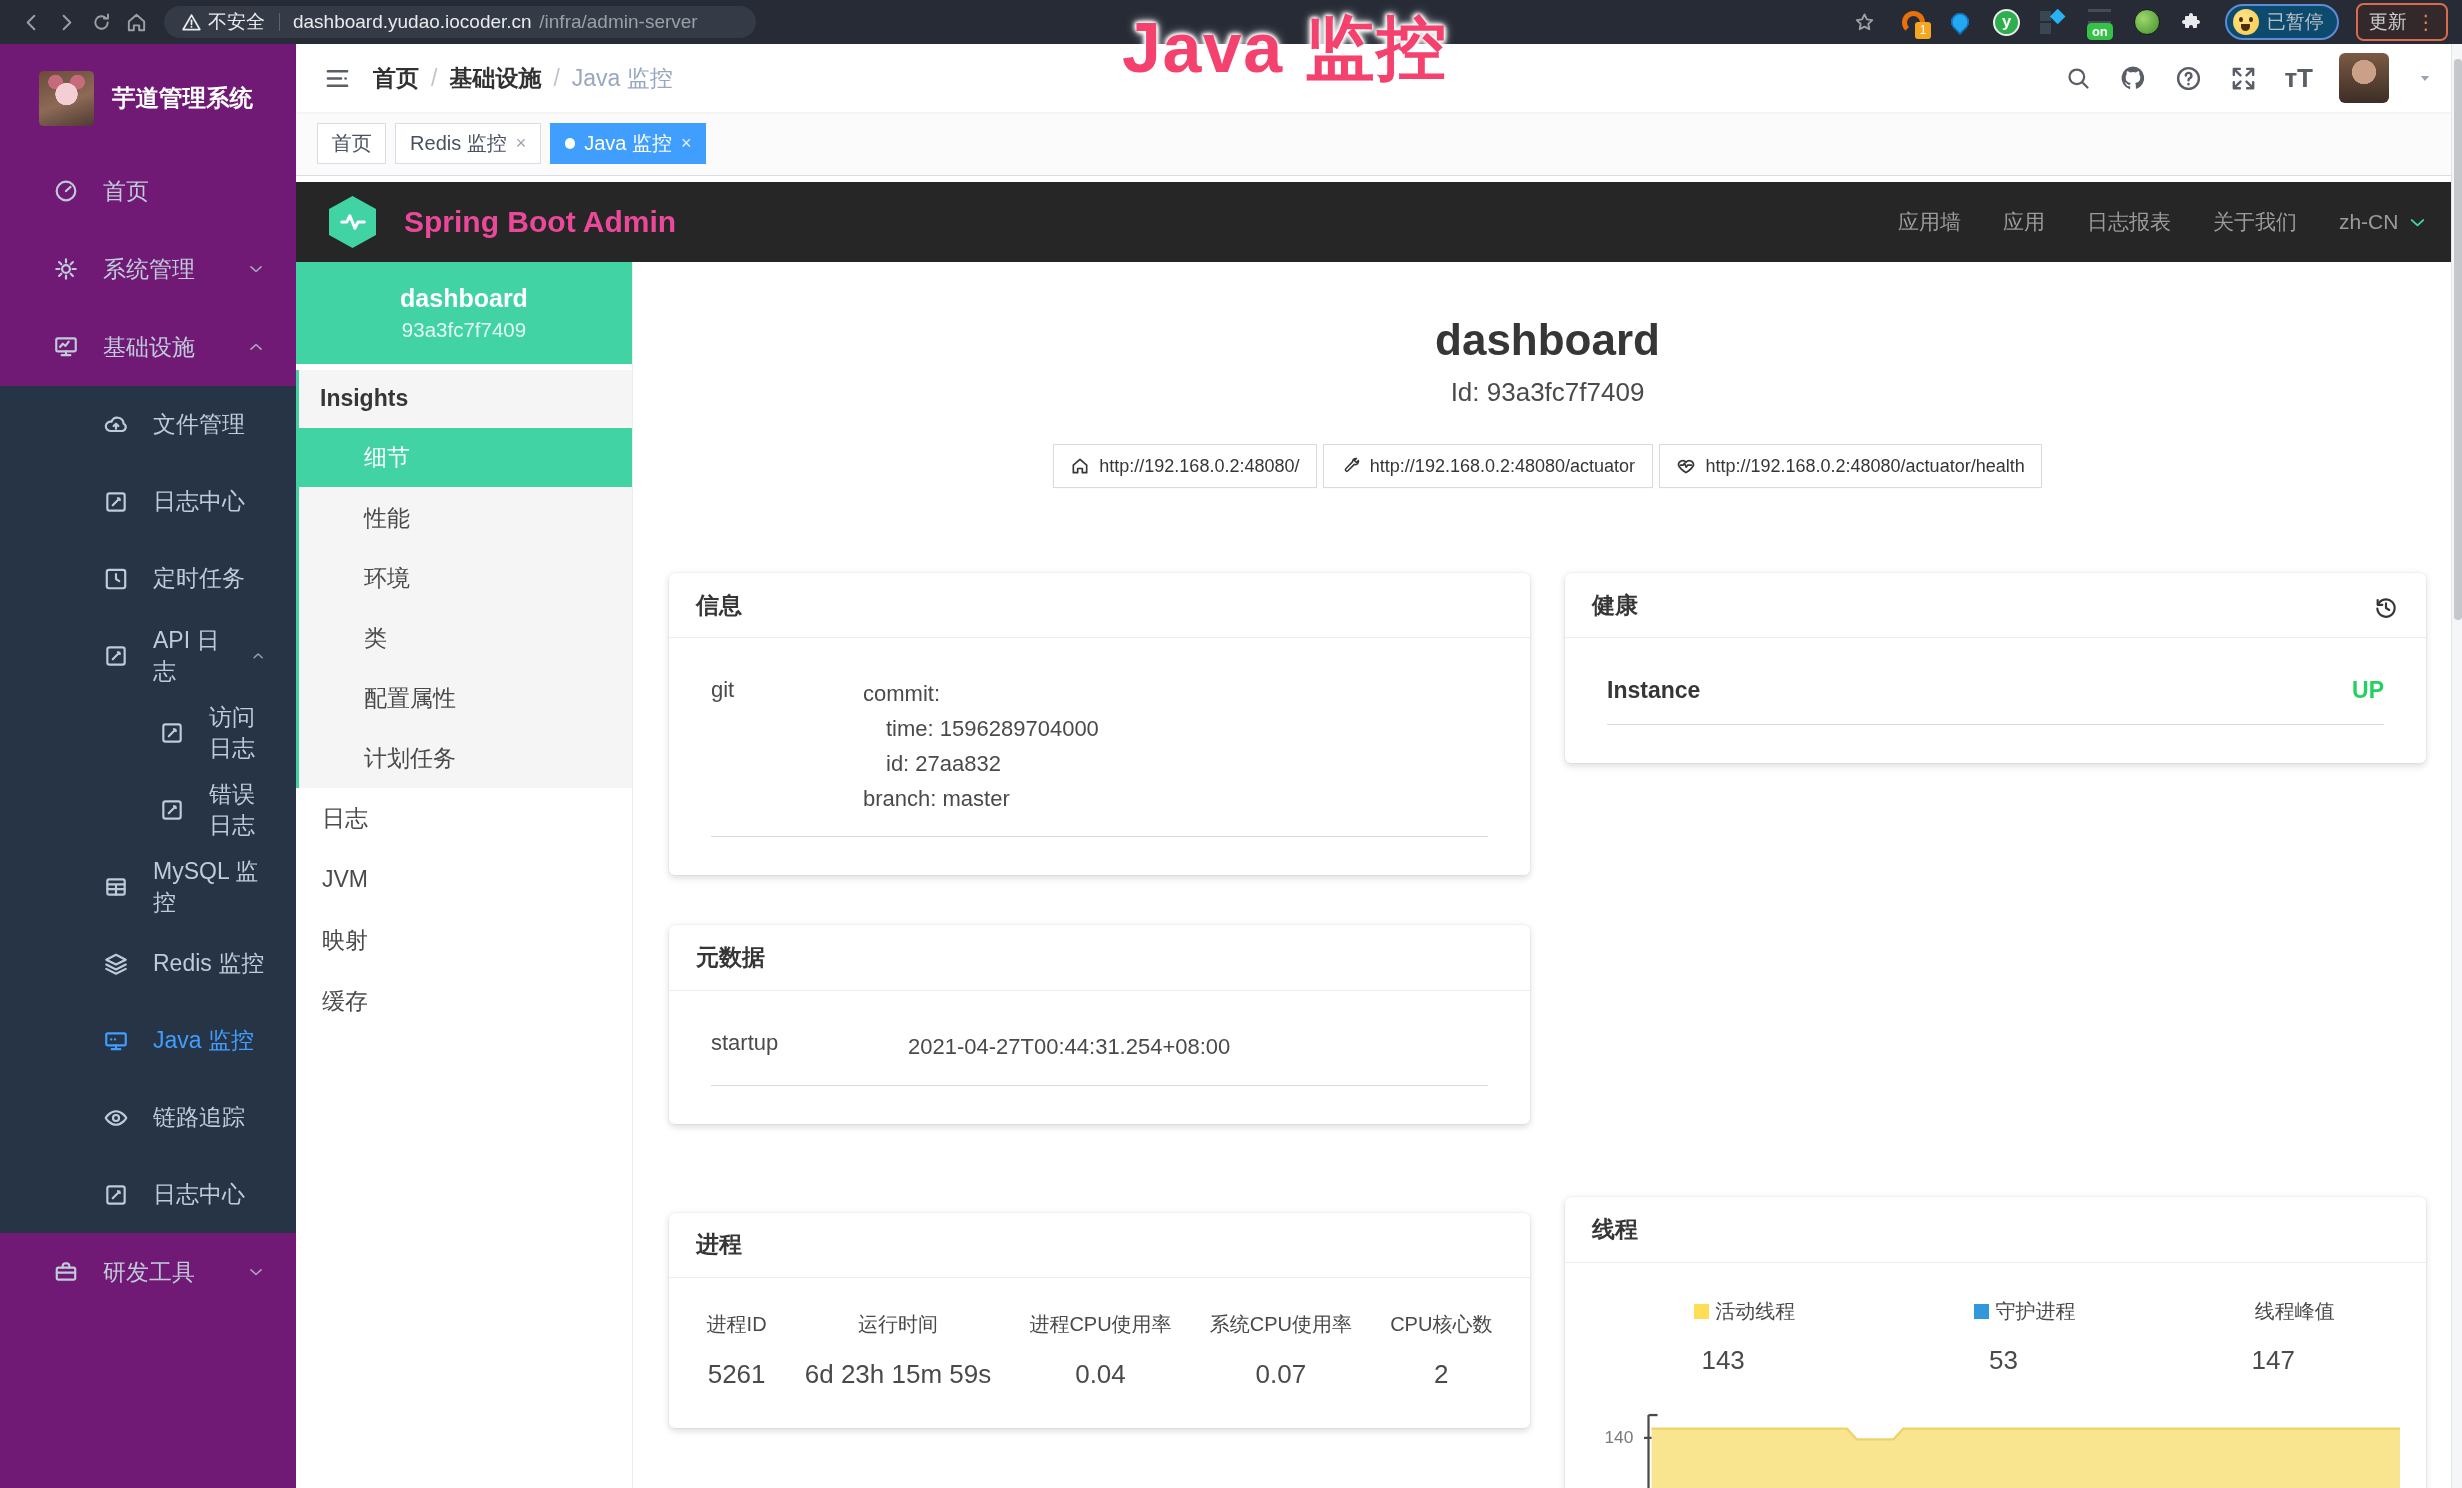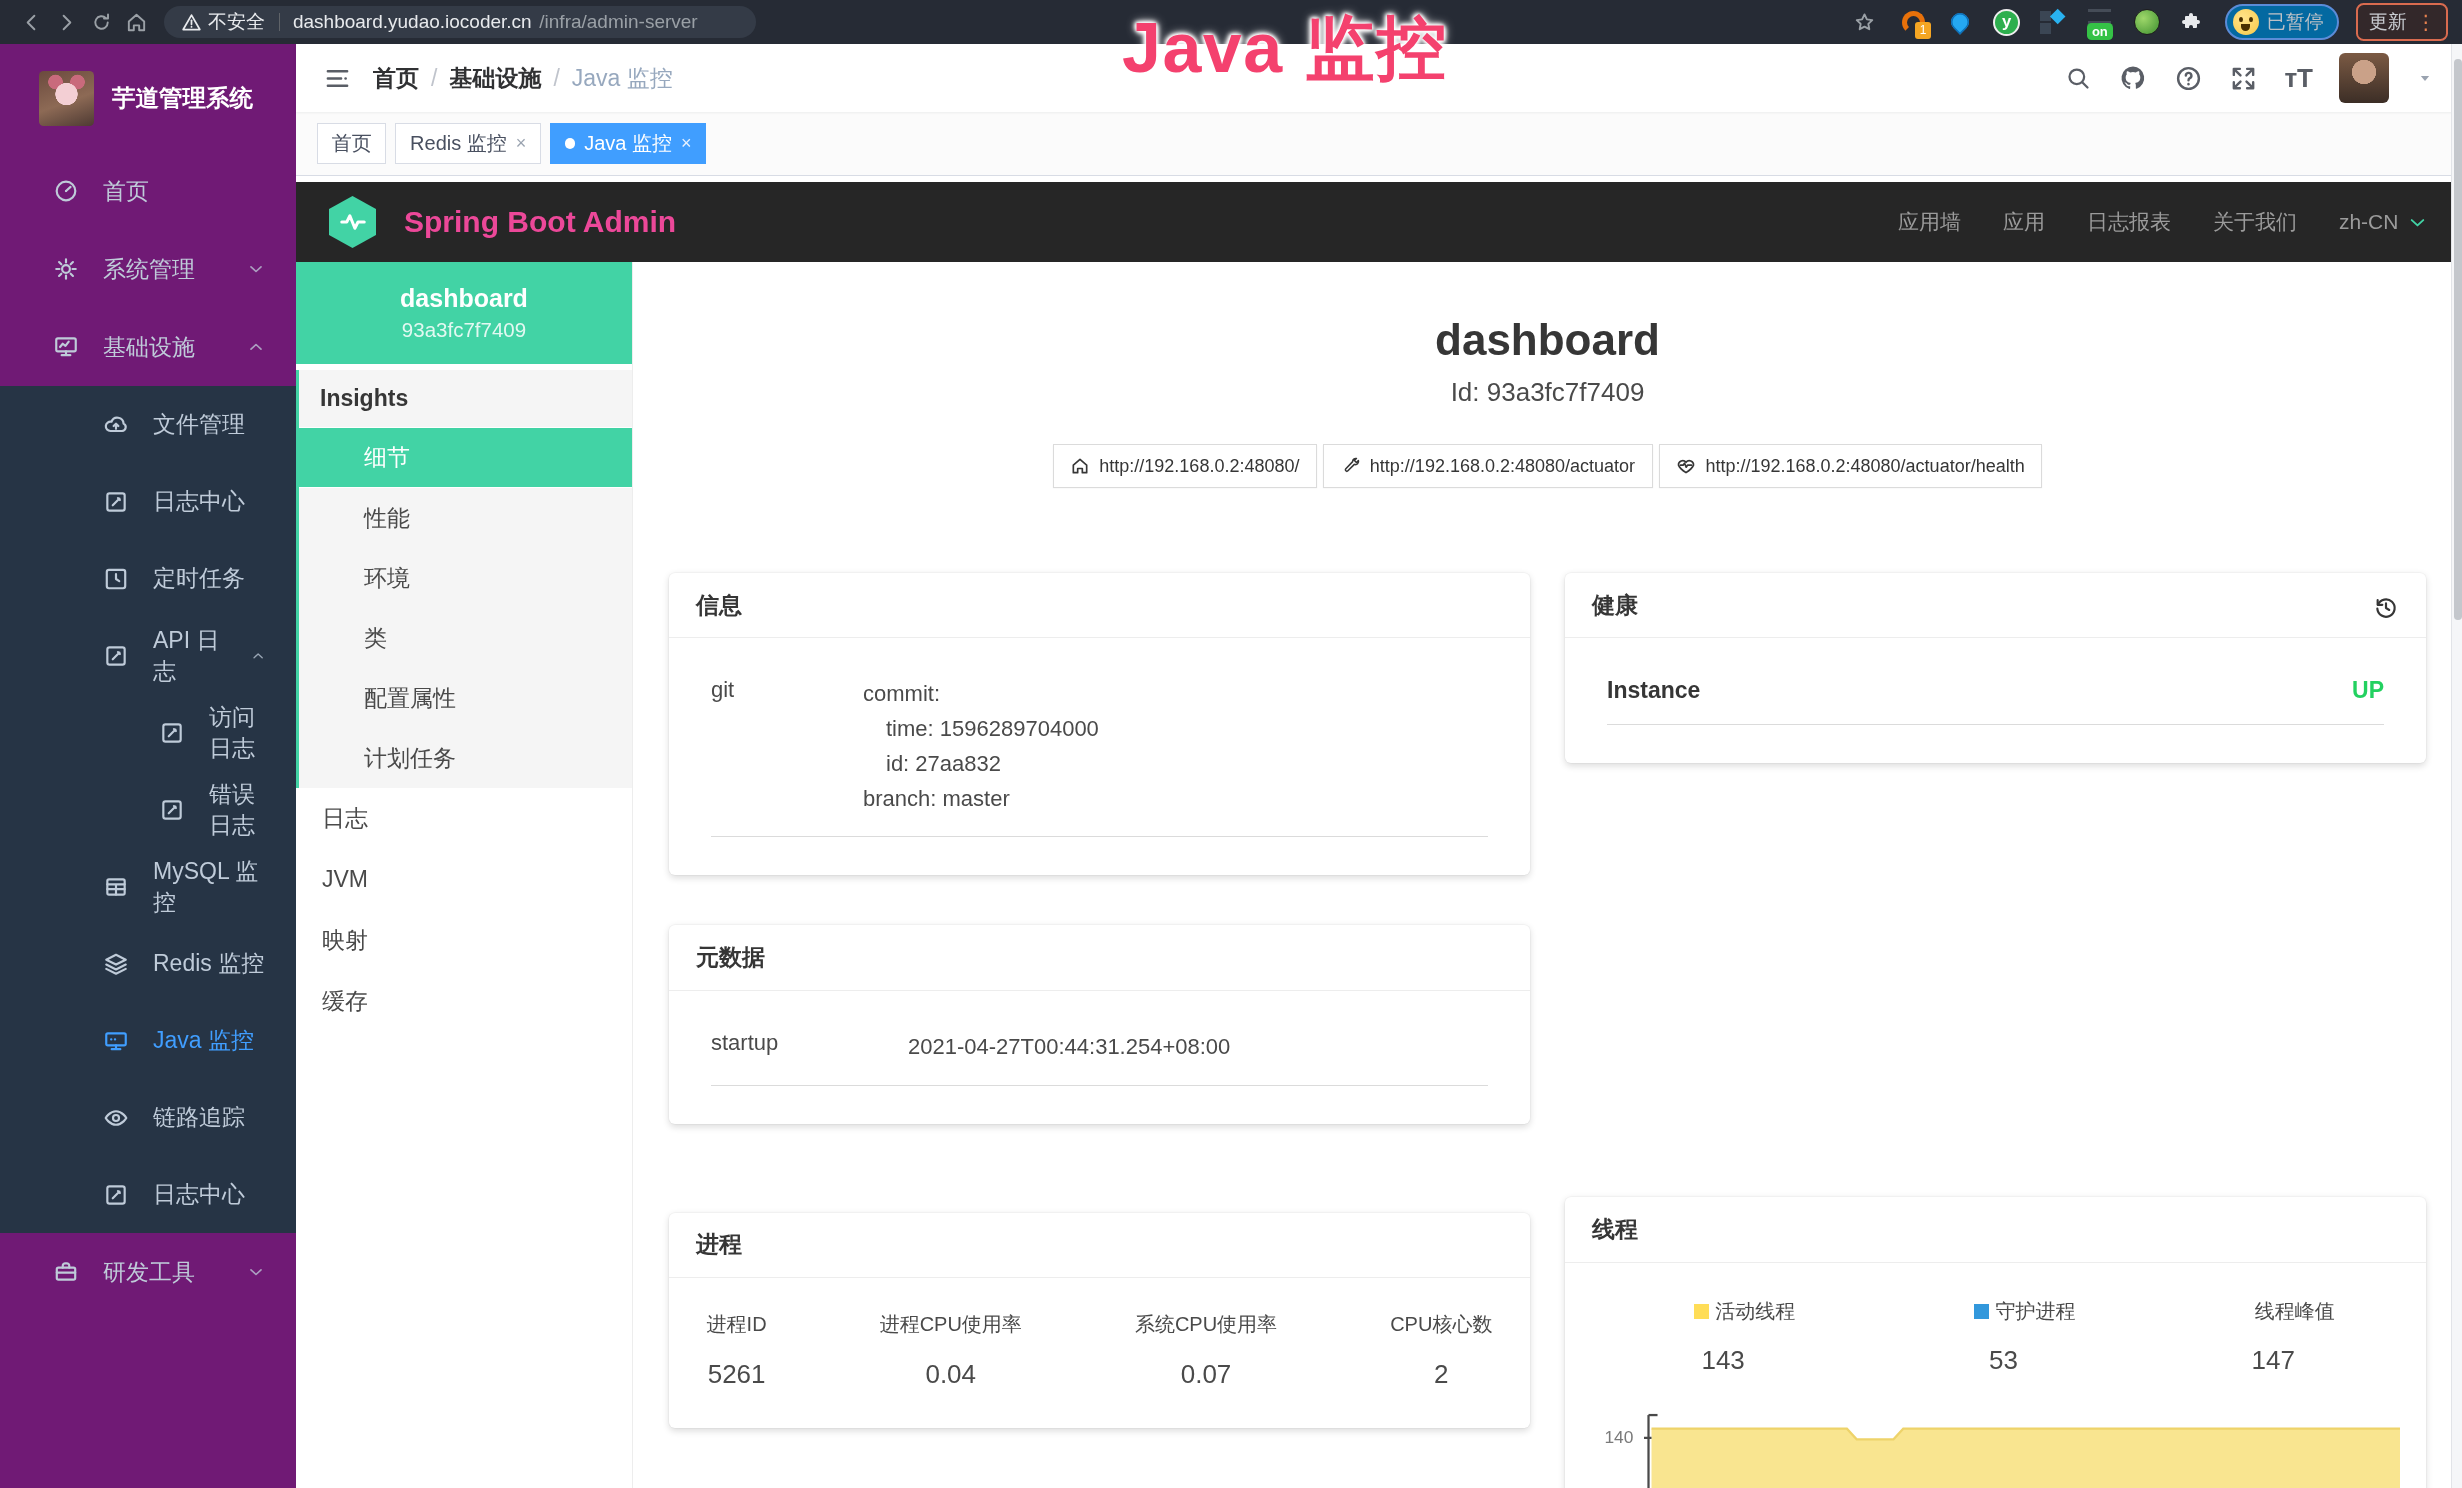--- a/index.html
+++ b/index.html
@@ -23,21 +23,21 @@
   .ext-pin { width:18px; height:18px; background:#25a8f2; border-radius:50% 50% 50% 0; transform:rotate(-45deg); box-shadow:0 0 0 1.5px #0d6fb8 inset; }
   .ext-y { width:27px; height:27px; background:#2daf4e; border:2.3px solid #eee; border-radius:50%; color:#fff; font-size:16.7px; font-weight:bold; display:flex; align-items:center; justify-content:center; }
   .ext-grid { position:relative; width:26px; height:26px; }
   .ext-grid i { position:absolute; background:#3b4654; width:10.6px; height:10.6px; }
   .ext-grid i:nth-child(1){left:0;top:1.5px;} .ext-grid i:nth-child(2){left:0;top:14.4px;}
   .ext-grid .dia { background:#29b2f0; width:11.4px; height:11.4px; transform:rotate(45deg); left:12px; top:1.5px; position:absolute; }
   .ext-on { position:relative; width:30px; height:30px; }
   .ext-on .bars { position:absolute; left:3px; top:1.5px; width:23px; height:15px; border-top:3.8px solid #454c57; border-bottom:3.8px solid #454c57; }
   .ext-on .pill { position:absolute; left:1.5px; bottom:-3px; background:#35c246; color:#fff; font-size:13px; border-radius:4.6px; padding:0.8px 5.3px; font-weight:bold; }
   .ext-leaf { width:26px; height:26px; border-radius:50%; background:radial-gradient(circle at 35% 35%, #9ed76a, #3d8f2f); border:1.5px solid #1d1d1d; }
-  .paused-pill { display:flex; align-items:center; gap:7.6px; border:2.3px solid #5b8cd8; border-radius:18px; padding:3px 13.7px 3px 6px; color:#bdc1c6; font-size:19px; background:#0369a1; }
+  .paused-pill { display:flex; align-items:center; gap:7.6px; border:2.3px solid #5b8cd8; border-radius:18px; padding:3px 13.7px 3px 6px; color:#bdc1c6; font-size:19px; background:#0c4a6e; }
   .face { width:26px; height:26px; border-radius:50%; background:radial-gradient(circle at 40% 35%, #ffe38a, #f7c948); position:relative; }
   .face:before, .face:after { content:""; position:absolute; width:3.8px; height:5.3px; background:#4a3000; border-radius:50%; top:7.6px; }
   .face:before { left:6px; } .face:after { right:6px; }
   .face i { position:absolute; left:8.3px; bottom:3.8px; width:9px; height:6.8px; background:#4a3000; border-radius:0 0 7.6px 7.6px; }
   .update-btn { display:flex; align-items:center; gap:9px; border:2.3px solid #d96b4f; border-radius:7.6px; padding:3.8px 10.6px; color:#c7cacf; font-size:19px; background:#33282a; }
   .update-btn .dots { color:#e8824f; font-size:20px; letter-spacing:0; }
 
   
   .annotation { position:absolute; left:1122px; top:1.5px; font-size:70px; font-weight:bold; color:#f4416e; z-index:50;
     text-shadow:0 0 3px #fff,0 0 6px #fff,0 0 10.6px #fff,1.5px 1.5px 4.6px #fff,-1.5px -1.5px 4.6px #fff; letter-spacing:1.5px; }
@@ -612,20 +612,24 @@
               <div class="card-header">
                   <span class="card-title">进程</span>
                 </div>
               <div class="card-body" style="padding:33px 30px 38px;">
                 <div class="ptable">
                   <div class="pcol">
                       <div class="ph">进程ID</div>
                       <div class="pv">5261</div>
                     </div>
                   <div class="pcol">
+                      <div class="ph">运行时间</div>
+                      <div class="pv">6d 23h 15m 59s</div>
+                    </div>
+                  <div class="pcol">
                       <div class="ph">进程CPU使用率</div>
                       <div class="pv">0.04</div>
                     </div>
                   <div class="pcol">
                       <div class="ph">系统CPU使用率</div>
                       <div class="pv">0.07</div>
                     </div>
                   <div class="pcol">
                       <div class="ph">CPU核心数</div>
                       <div class="pv">2</div>

